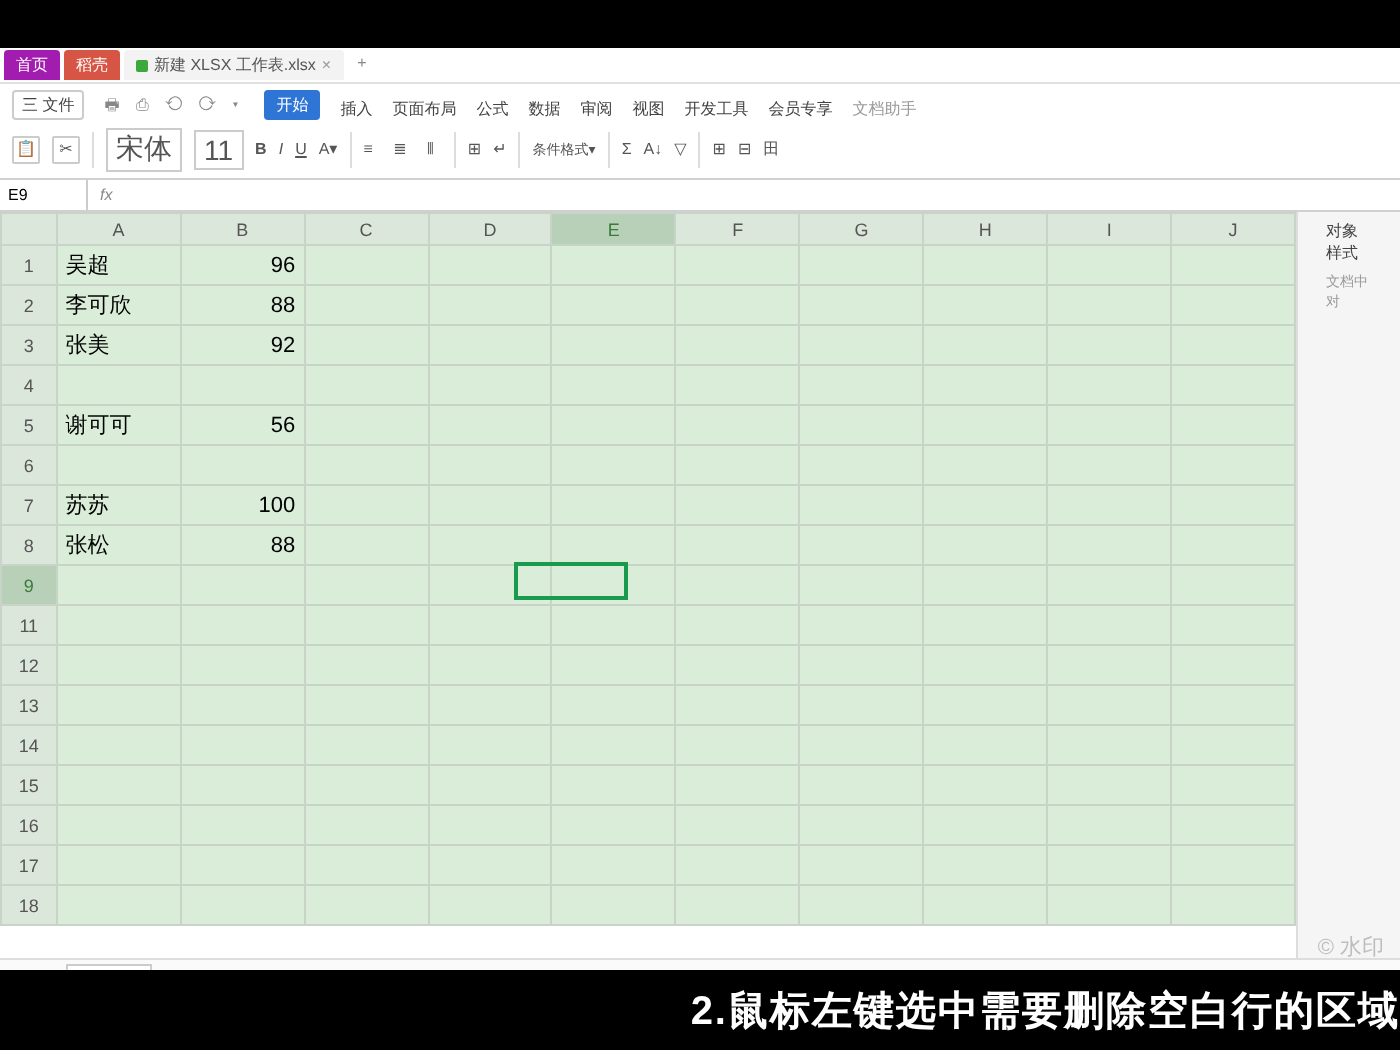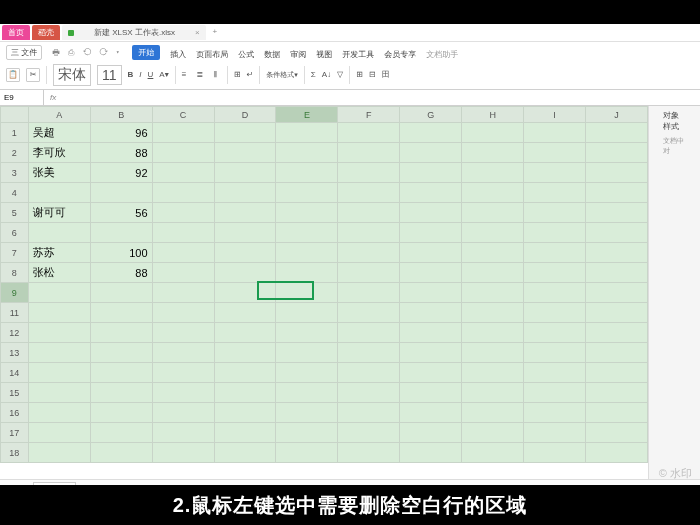--- a/index.html
+++ b/index.html
@@ -1,23 +1,23 @@
 <!DOCTYPE html>
 <html><head>
 <meta charset="utf-8">
 <style>
 *{margin:0;padding:0;box-sizing:border-box;font-family:"Microsoft YaHei",Arial,sans-serif}
 body{width:700px;height:525px;background:#000;overflow:hidden;position:relative}
 .viewport{position:absolute;top:24px;left:0;width:700px;height:473px;background:#fff;display:flex;flex-direction:column}
 .titlebar{height:18px;background:#fff;display:flex;align-items:center;font-size:8px;border-bottom:1px solid #e0e0e0}
 .tb-left{display:flex;gap:2px;padding:2px}
 .tb-tab{padding:2px 6px;border-radius:2px 2px 0 0}
-.tb-blue{background:#ec4899;color:#fff}
+.tb-blue{background:#a21caf;color:#fff}
 .tb-red{background:#d65545;color:#fff}
-.tb-tab.file{background:#f3f3f3;color:#555;display:flex;align-items:center;gap:20px}
+.tb-tab.file{background:#f3f3f3;color:#555;display:flex;align-items:center;gap:3px}
 .tb-green-dot{width:6px;height:6px;background:#3ca83c;border-radius:1px}
 .tb-plus{padding:2px 5px;color:#888}
 .menubar{height:18px;display:flex;align-items:flex-end;gap:10px;font-size:8px;padding:0 6px;color:#444;background:#fff}
 .menu-item{cursor:pointer}
 .menu-item.active{background:#2e75d6;color:#fff;padding:2px 6px;border-radius:2px}
 .menu-item.file-btn{border:1px solid #ccc;padding:1px 4px;border-radius:2px}
 .ribbon{height:30px;background:#fff;border-bottom:1px solid #d0d0d0;display:flex;align-items:center;gap:6px;padding:0 6px;font-size:8px;color:#555}
 .rib-ico{width:14px;height:14px;border:1px solid #ccc;border-radius:1px;display:flex;align-items:center;justify-content:center;font-size:8px}
 .rib-sep{width:1px;height:18px;background:#ddd}
 .rib-font{border:1px solid #ccc;padding:1px 4px;font-size:14px}
@@ -32,21 +32,21 @@
 .grid .rh{background:#dce7dc;text-align:center;width:26px;font-size:9px;color:#555}
 .grid .corner{background:#dce7dc;width:26px;height:16px}
 .grid td{background:#d9edd9;text-align:left}
 .grid td.num{text-align:right}
 .grid .ch.sel,.grid .rh.sel{background:#b8d0b8;color:#3a7a3a}
 .cursor-cell{position:absolute;border:2px solid #199b4f;pointer-events:none}
 .side-panel{width:52px;background:#f5f5f5;border-left:1px solid #ddd;font-size:7px;color:#666;padding:4px 14px}
 .side-title{font-size:8px;margin-bottom:4px;color:#444}
 .sheettabs{height:18px;display:flex;align-items:center;font-size:8px;border-top:1px solid #ddd;padding:0 6px;gap:6px;color:#666;background:#fafafa}
 .sheet-tab{padding:2px 8px;background:#fff;border:1px solid #ccc;border-bottom:none;color:#199b4f}
-.caption{position:absolute;bottom:0;left:0;width:700px;height:40px;display:flex;align-items:center;justify-content:center;background:#000}
+.caption{position:absolute;bottom:0;left:0;width:700px;height:40px;display:flex;align-items:center;justify-content:flex-end;background:#000}
 .caption-text{color:#fff;font-size:20px;font-weight:bold;letter-spacing:1px}
 .watermark{position:absolute;right:8px;bottom:44px;font-size:11px;color:#999;opacity:.6}
 </style>
 </head>
 <body>
 
 <div class="viewport">
   <div class="titlebar">
     <div class="tb-left">
       <div class="tb-tab tb-blue">首页</div>

